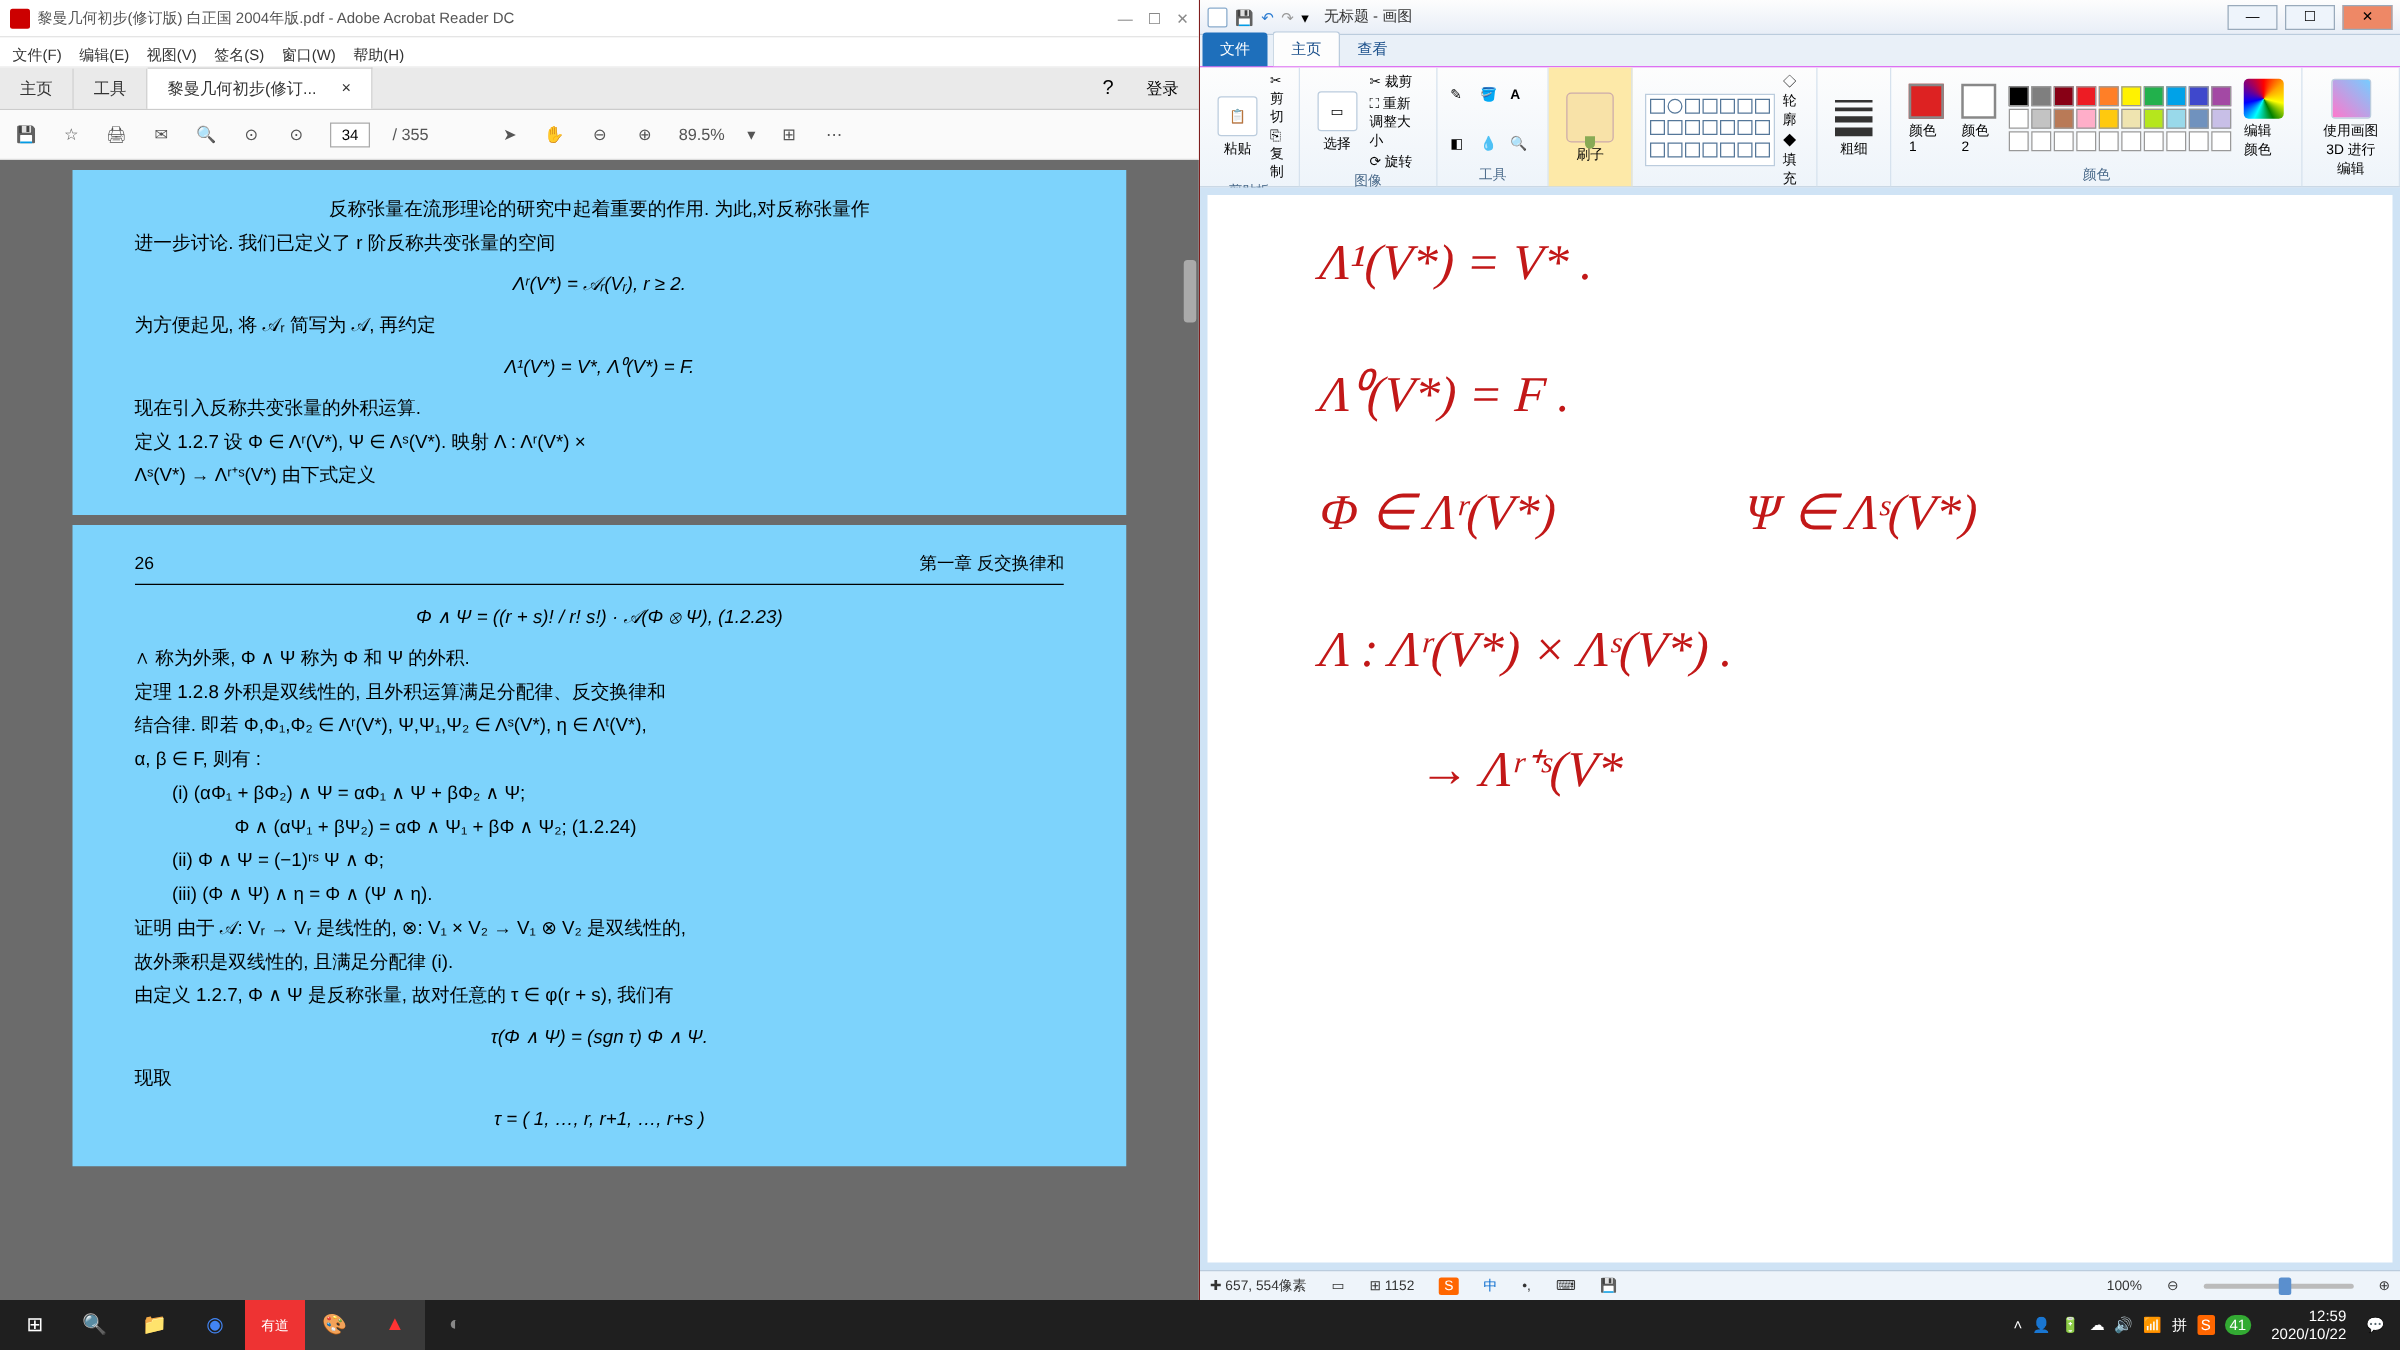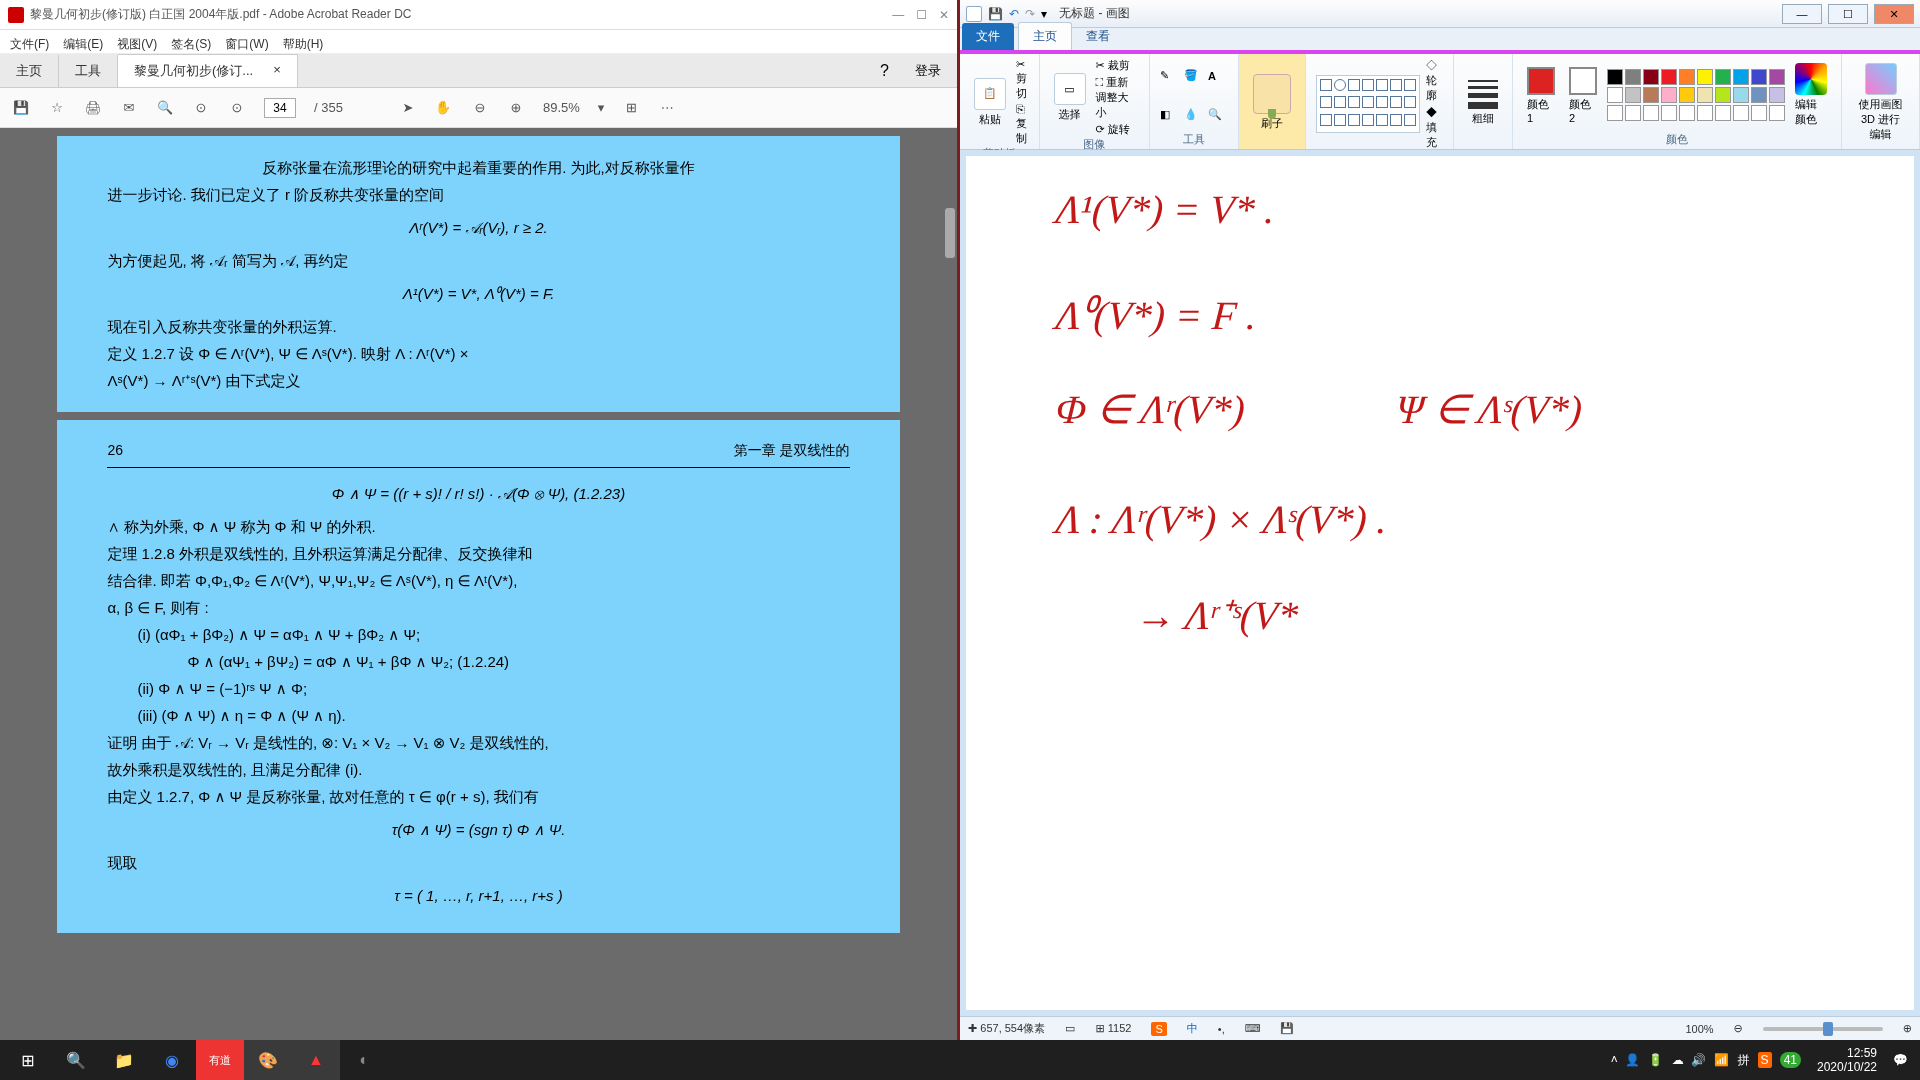--- a/index.html
+++ b/index.html
@@ -5,21 +5,21 @@
 * { margin: 0; padding: 0; box-sizing: border-box; font-family: "Microsoft YaHei", "Segoe UI", sans-serif; }
 body { width: 1920px; height: 1080px; overflow: hidden; background: #fff; }
 .desktop { display: flex; width: 100%; height: calc(100% - 40px); }
 .taskbar { height: 40px; background: #1f1f1f; display: flex; align-items: center; padding: 0 4px; }
 .taskbar-item { width: 48px; height: 40px; display: flex; align-items: center; justify-content: center; color: #fff; font-size: 16px; }
 .taskbar-item.active { background: #3a3a3a; }
 .taskbar-right { margin-left: auto; display: flex; align-items: center; color: #fff; font-size: 12px; padding-right: 8px; gap: 8px; }
 .clock { text-align: right; line-height: 1.2; font-size: 12px; padding: 0 8px; }
 
 
-.acrobat { width: 50%; height: 100%; display: flex; flex-direction: column; border-right: 3px solid #7f1d1d; background: #f5f5f5; }
+.acrobat { width: 50%; height: 100%; display: flex; flex-direction: column; border-right: 1px solid #7f1d1d; background: #f5f5f5; }
 .acrobat-titlebar { height: 30px; background: #fff; display: flex; align-items: center; padding: 0 8px; border-bottom: 1px solid #ddd; font-size: 12px; color: #555; }
 .acrobat-titlebar .icon-pdf { width: 16px; height: 16px; background: #c00; margin-right: 6px; border-radius: 2px; }
 .acrobat-titlebar .win-btns { margin-left: auto; display: flex; gap: 12px; color: #888; }
 .acrobat-menubar { height: 24px; background: #fff; display: flex; align-items: flex-end; font-size: 12px; color: #333; gap: 14px; padding: 0 10px; border-bottom: 1px solid #eee; }
 .acrobat-tabs { height: 34px; background: #eaeaea; display: flex; align-items: flex-end; border-bottom: 1px solid #ccc; }
 .acrobat-tab { padding: 7px 16px; font-size: 13px; color: #333; border-right: 1px solid #ccc; background: #eaeaea; }
 .acrobat-tab.doc { background: #fff; border-top: 1px solid #ccc; display: flex; align-items: flex-start; gap: 20px; }
 .acrobat-tabs .spacer { flex: 1; }
 .acrobat-tabs .login { padding: 7px 16px; font-size: 13px; }
 .acrobat-toolbar { height: 40px; background: #fafafa; display: flex; align-items: center; gap: 18px; padding: 0 12px; border-bottom: 1px solid #ddd; color: #555; font-size: 13px; }
@@ -32,21 +32,21 @@
 .scroll-thumb-right { position: absolute; right: 2px; top: 80px; width: 10px; height: 50px; background: #aaa; border-radius: 3px; }
 
 
 .paint { width: 50%; height: 100%; display: flex; flex-direction: column; background: #fff; }
 .paint-titlebar { height: 28px; background: linear-gradient(#fdfdfd,#e8eef7); display: flex; align-items: center; padding: 0 6px; border-bottom: 1px solid #bcd; font-size: 12px; }
 .paint-titlebar .qat { display: flex; gap: 6px; align-items: center; }
 .paint-titlebar .qat-icon { width: 16px; height: 16px; display: inline-block; }
 .paint-titlebar .title { margin-left: 12px; color: #333; }
 .paint-titlebar .win-btns { margin-left: auto; display: flex; gap: 6px; }
 .paint-titlebar .win-btn { width: 40px; height: 20px; border: 1px solid #9ab; background: #eef4fb; text-align: center; font-size: 11px; line-height: 18px; }
-.paint-ribbon-tabs { height: 26px; display: flex; align-items: flex-end; font-size: 12px; padding-left: 2px; background: #e9f0f8; border-bottom: 4px solid #d946ef; }
+.paint-ribbon-tabs { height: 26px; display: flex; align-items: flex-end; font-size: 12px; padding-left: 2px; background: #e9f0f8; border-bottom: 1px solid #d946ef; }
 .paint-ribbon-tab { padding: 5px 14px; color: #1b4f8a; }
 .paint-ribbon-tab.file { background: #1e6fbb; color: #fff; border-radius: 3px 3px 0 0; margin-right: 4px; }
 .paint-ribbon-tab.active { background: #fdfdfd; border: 1px solid #bcd; border-bottom: none; border-radius: 3px 3px 0 0; }
 .paint-ribbon { height: 96px; background: linear-gradient(#fdfdfd,#eef4fa); border-bottom: 1px solid #bcd; display: flex; font-size: 11px; }
 .ribbon-group { border-right: 1px solid #d6e2ee; padding: 4px 10px 2px; display: flex; flex-direction: column; justify-content: space-between; align-items: center; }
 .ribbon-group .label { color: #4a6a8a; font-size: 11px; text-align: center; }
 .ribbon-body { display: flex; gap: 6px; align-items: center; flex: 1; }
 .big-btn { display: flex; flex-direction: column; align-items: center; gap: 2px; padding: 2px 4px; }
 .big-btn .ico { width: 32px; height: 32px; border: 1px solid #bcd; background: #fff; border-radius: 3px; display: flex; align-items: center; justify-content: center; }
 .brushes-ico { width: 38px; height: 40px; background: #f8e2a8; border: 1px solid #caa; border-radius: 4px; position: relative; }
@@ -132,21 +132,21 @@
         <div class="math">Λʳ(V*) = 𝒜ᵣ(Vᵣ),    r ≥ 2.</div>
         <div>为方便起见, 将 𝒜ᵣ 简写为 𝒜, 再约定</div>
         <div class="math">Λ¹(V*) = V*,   Λ⁰(V*) = F.</div>
         <div>现在引入反称共变张量的外积运算.</div>
         <div>定义 1.2.7   设 Φ ∈ Λʳ(V*), Ψ ∈ Λˢ(V*). 映射 Λ : Λʳ(V*) ×</div>
         <div>Λˢ(V*) → Λʳ⁺ˢ(V*) 由下式定义</div>
       </div>
       <div class="page">
         <div class="page-header">
           <span>26</span>
-          <span>第一章  是双线性的</span>
+          <span>第一章  反交换律和</span>
         </div>
         <div class="math">Φ ∧ Ψ = ((r + s)! / r! s!) · 𝒜(Φ ⊗ Ψ),        (1.2.23)</div>
         <div>∧ 称为外乘, Φ ∧ Ψ 称为 Φ 和 Ψ 的外积.</div>
         <div>定理 1.2.8   外积是双线性的, 且外积运算满足分配律、反交换律和</div>
         <div>结合律. 即若 Φ,Φ₁,Φ₂ ∈ Λʳ(V*), Ψ,Ψ₁,Ψ₂ ∈ Λˢ(V*), η ∈ Λᵗ(V*),</div>
         <div>α, β ∈ F, 则有 :</div>
         <div style="padding-left:30px">(i)    (αΦ₁ + βΦ₂) ∧ Ψ = αΦ₁ ∧ Ψ + βΦ₂ ∧ Ψ;</div>
         <div style="padding-left:80px">Φ ∧ (αΨ₁ + βΨ₂) = αΦ ∧ Ψ₁ + βΦ ∧ Ψ₂;    (1.2.24)</div>
         <div style="padding-left:30px">(ii)        Φ ∧ Ψ = (−1)ʳˢ Ψ ∧ Φ;</div>
         <div style="padding-left:30px">(iii)     (Φ ∧ Ψ) ∧ η = Φ ∧ (Ψ ∧ η).</div>

